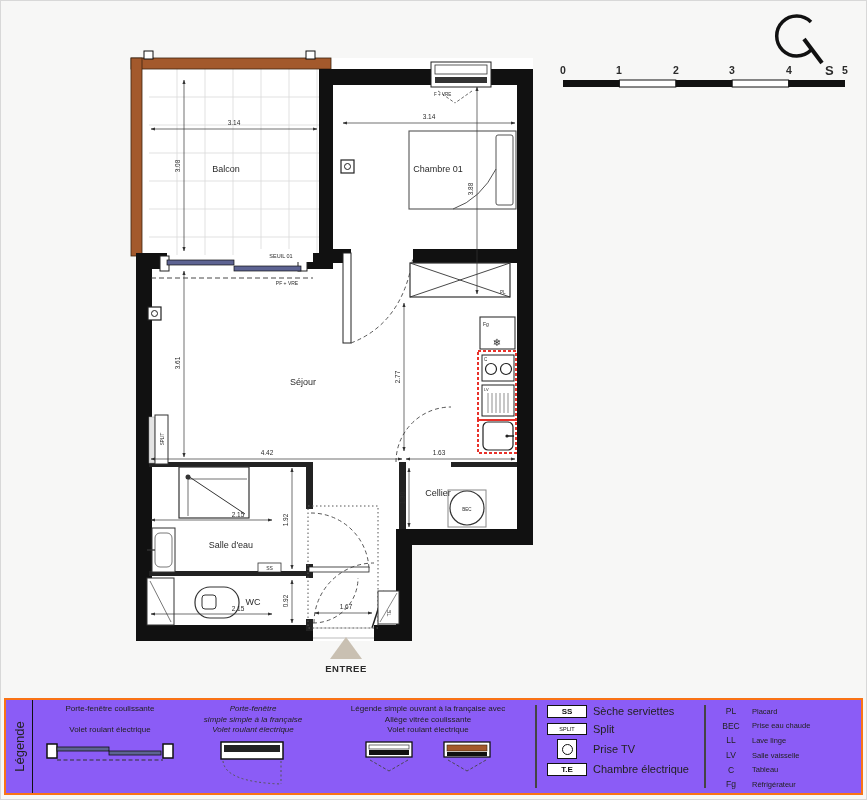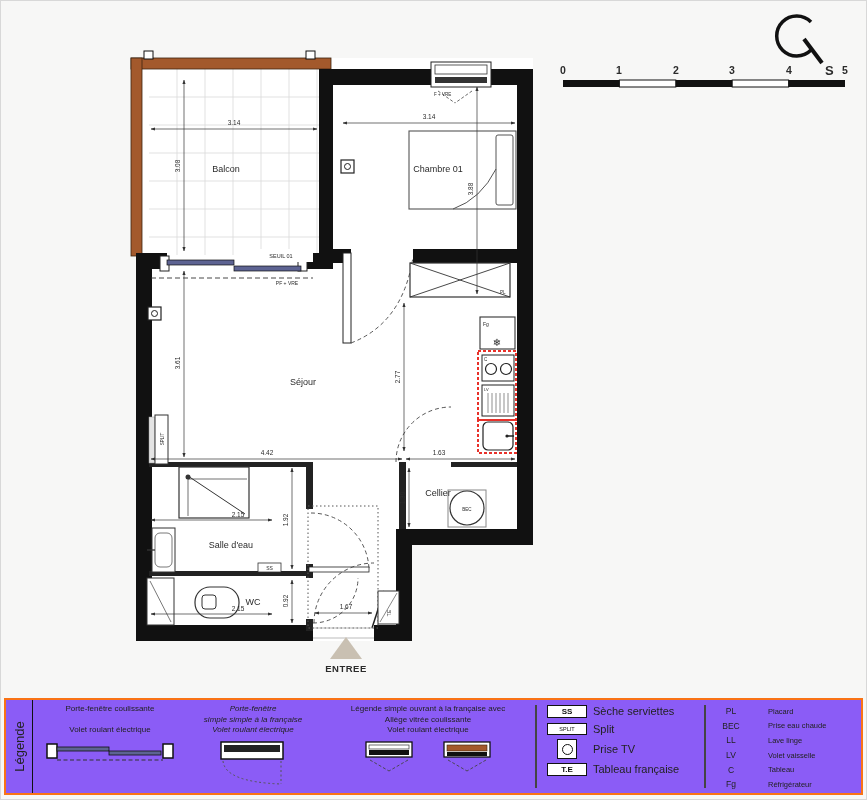--- a/index.html
+++ b/index.html
@@ -34,21 +34,21 @@
   .bk-ss{width:40px;height:13px;font-size:8px;font-weight:bold;}
   .bk-split{width:40px;height:12px;font-size:5.5px;}
   .bk-tv{width:20px;height:20px;}
   .bk-tv i{display:block;width:9px;height:9px;border:1.5px solid #111;border-radius:50%;}
   .bk-hatch{width:40px;height:14px;border:1px solid #555;
     background:repeating-linear-gradient(135deg,#9a9a9a 0 1px,#f2f2f2 1px 4px);}
   .bk-te{width:40px;height:13px;font-size:8px;font-weight:bold;}
   .abbrrows{position:absolute;left:704px;top:4px;width:156px;}
   .abbrrow{display:flex;align-items:center;height:14.6px;}
   .abbr{width:42px;text-align:center;font-size:8.5px;color:#222;}
-  .abbrlabel{font-size:7.5px;color:#222;margin-left:16px;}
+  .abbrlabel{font-size:7.5px;color:#222;}
 </style>
 </head>
 <body>
 
 <svg id="plan" width="867" height="695" viewBox="0 0 867 695">
   <defs>
     <marker id="da" viewBox="0 0 10 10" refX="9" refY="5" markerWidth="7" markerHeight="7" orient="auto-start-reverse">
       <path d="M0,1.5 L10,5 L0,8.5 z" fill="#333"></path>
     </marker>
   </defs>
@@ -378,42 +378,42 @@
           <div class="box-key bk-tv">
             <i></i>
           </div>
         </div>
       <div class="symlabel">Prise TV</div>
     </div>
     <div class="symrow">
       <div class="symcell">
           <div class="box-key bk-te">T.E</div>
         </div>
-      <div class="symlabel">Tableau française</div>
+      <div class="symlabel">Chambre électrique</div>
     </div>
   </div>
 
   <div class="vdiv" style="left:698px;"></div>
 
   <div class="abbrrows">
     <div class="abbrrow">
       <div class="abbr">PL</div>
       <div class="abbrlabel">Placard</div>
     </div>
     <div class="abbrrow">
       <div class="abbr">BEC</div>
       <div class="abbrlabel">Prise eau chaude</div>
     </div>
     <div class="abbrrow">
       <div class="abbr">LL</div>
       <div class="abbrlabel">Lave linge</div>
     </div>
     <div class="abbrrow">
       <div class="abbr">LV</div>
-      <div class="abbrlabel">Volet vaisselle</div>
+      <div class="abbrlabel">Salle vaisselle</div>
     </div>
     <div class="abbrrow">
       <div class="abbr">C</div>
       <div class="abbrlabel">Tableau</div>
     </div>
     <div class="abbrrow">
       <div class="abbr">Fg</div>
       <div class="abbrlabel">Réfrigérateur</div>
     </div>
   </div>

